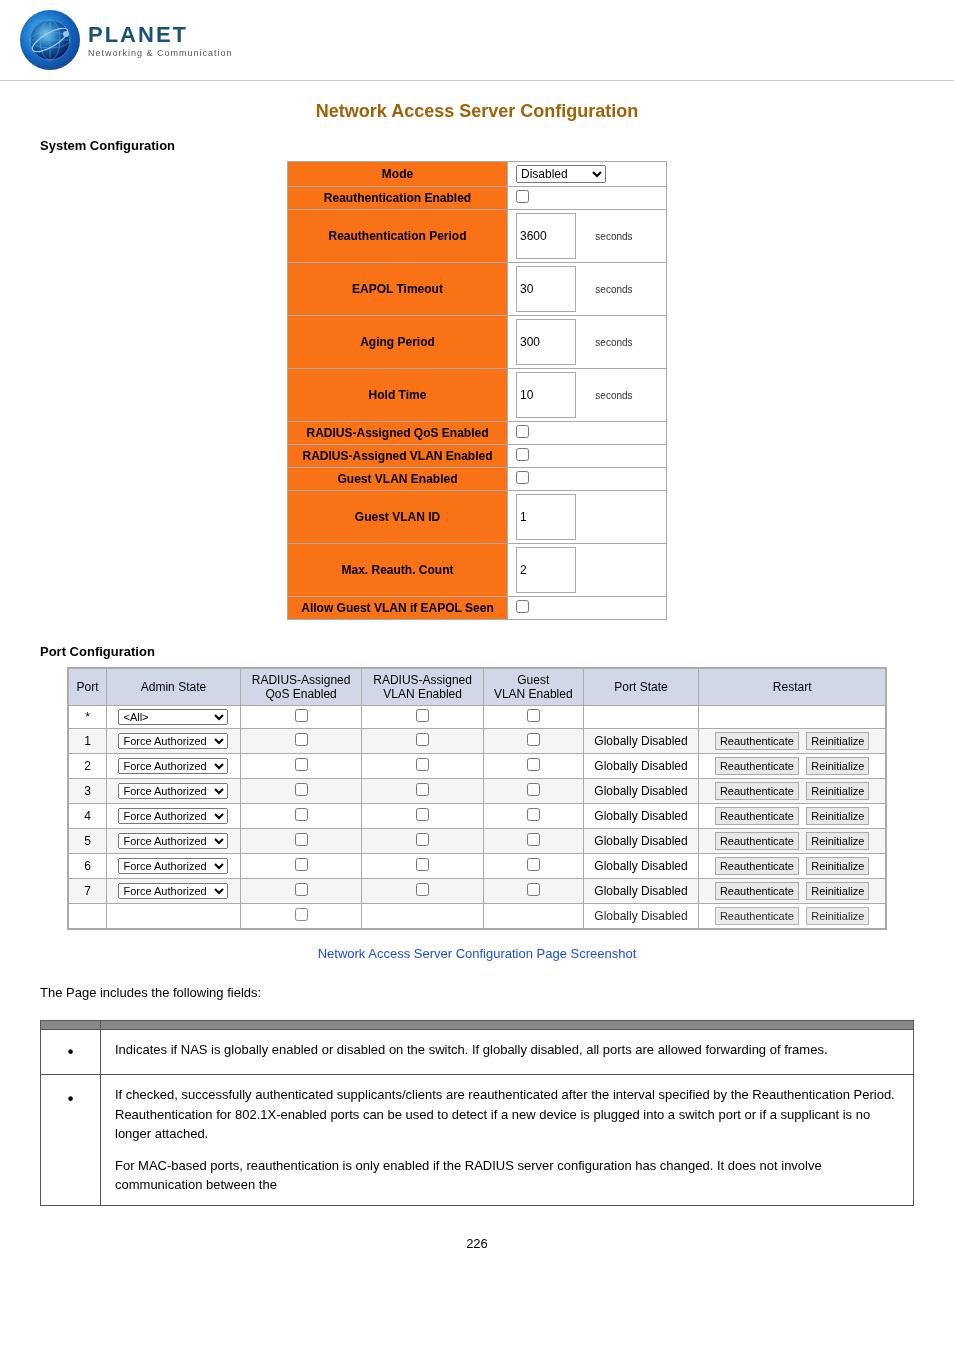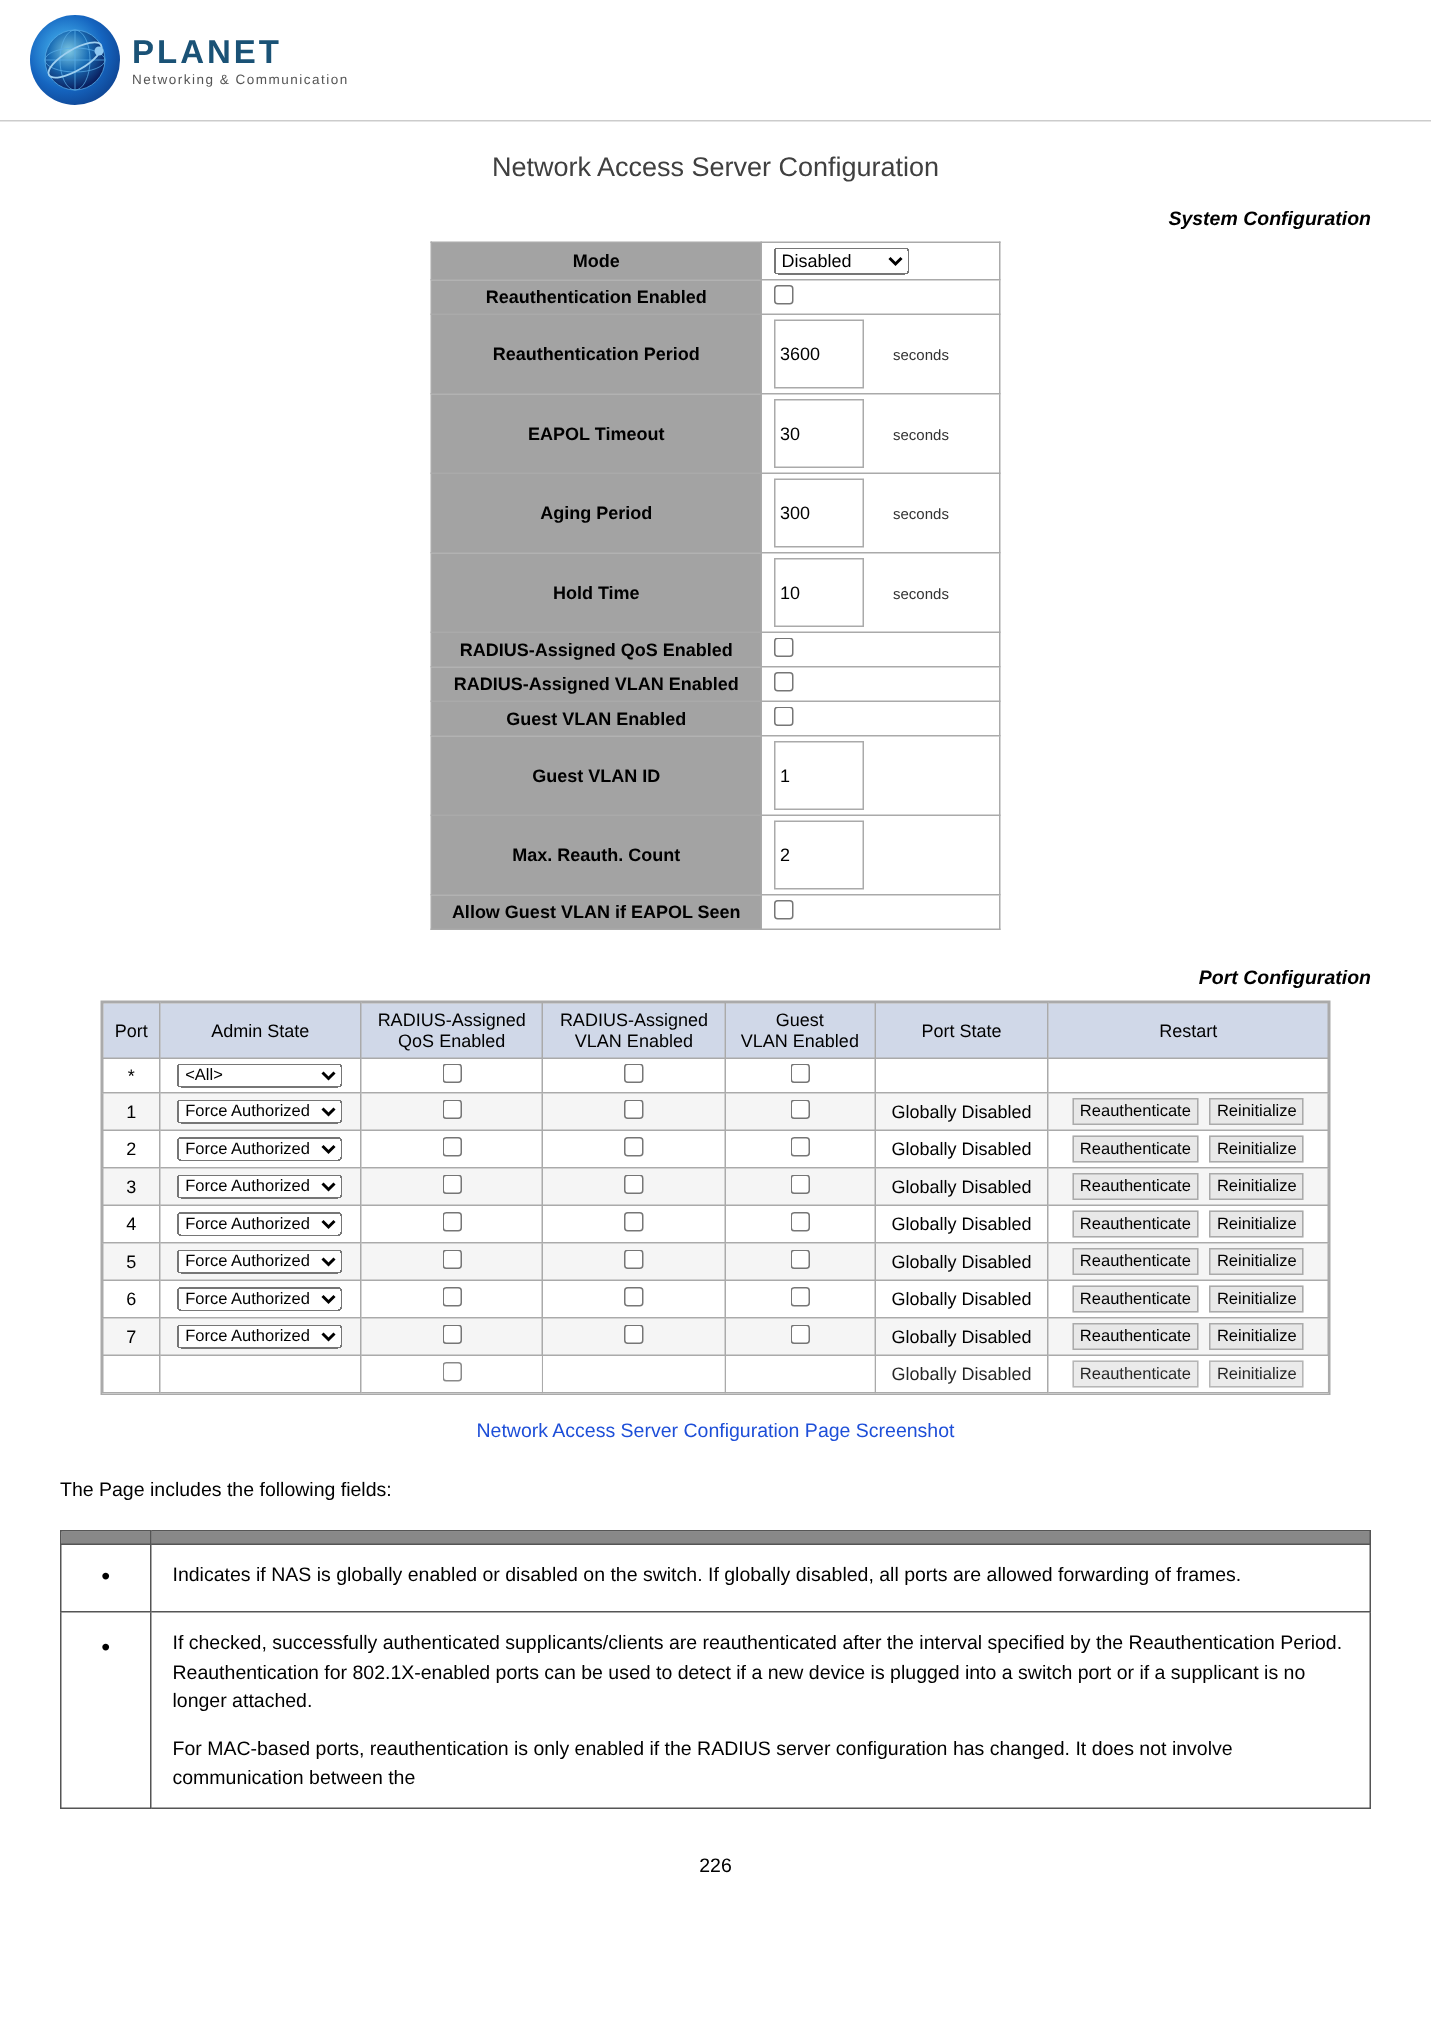--- a/index.html
+++ b/index.html
@@ -46,44 +46,43 @@
       font-size: 9px;
       color: #555;
       letter-spacing: 1px;
     }
     .main-content {
       padding: 20px 40px;
     }
     .page-title {
       text-align: center;
       font-size: 18px;
-      font-weight: normal;
-      color: #404040;
+      font-weight: bold;
+      color: #a16207;
       margin-bottom: 16px;
     }
     .section-title {
-      text-align: right;
+      text-align: left;
       font-weight: bold;
       font-size: 13px;
       margin-bottom: 8px;
-      font-style: italic;
     }
     .sys-config-table {
       border-collapse: collapse;
       margin: 0 auto 24px auto;
       width: 380px;
       border: 1px solid #aaa;
     }
     .sys-config-table td {
       border: 1px solid #aaa;
       padding: 3px 8px;
       font-size: 12px;
     }
     .sys-config-table td:first-child {
-      background: #a3a3a3;
+      background: #f97316;
       font-weight: bold;
       text-align: center;
       width: 220px;
       margin-top: 20px;
     }
     .sys-config-table td:last-child {
       background: #fff;
     }
     .sys-config-table input[type="text"] {
       border: 1px solid #aaa;

